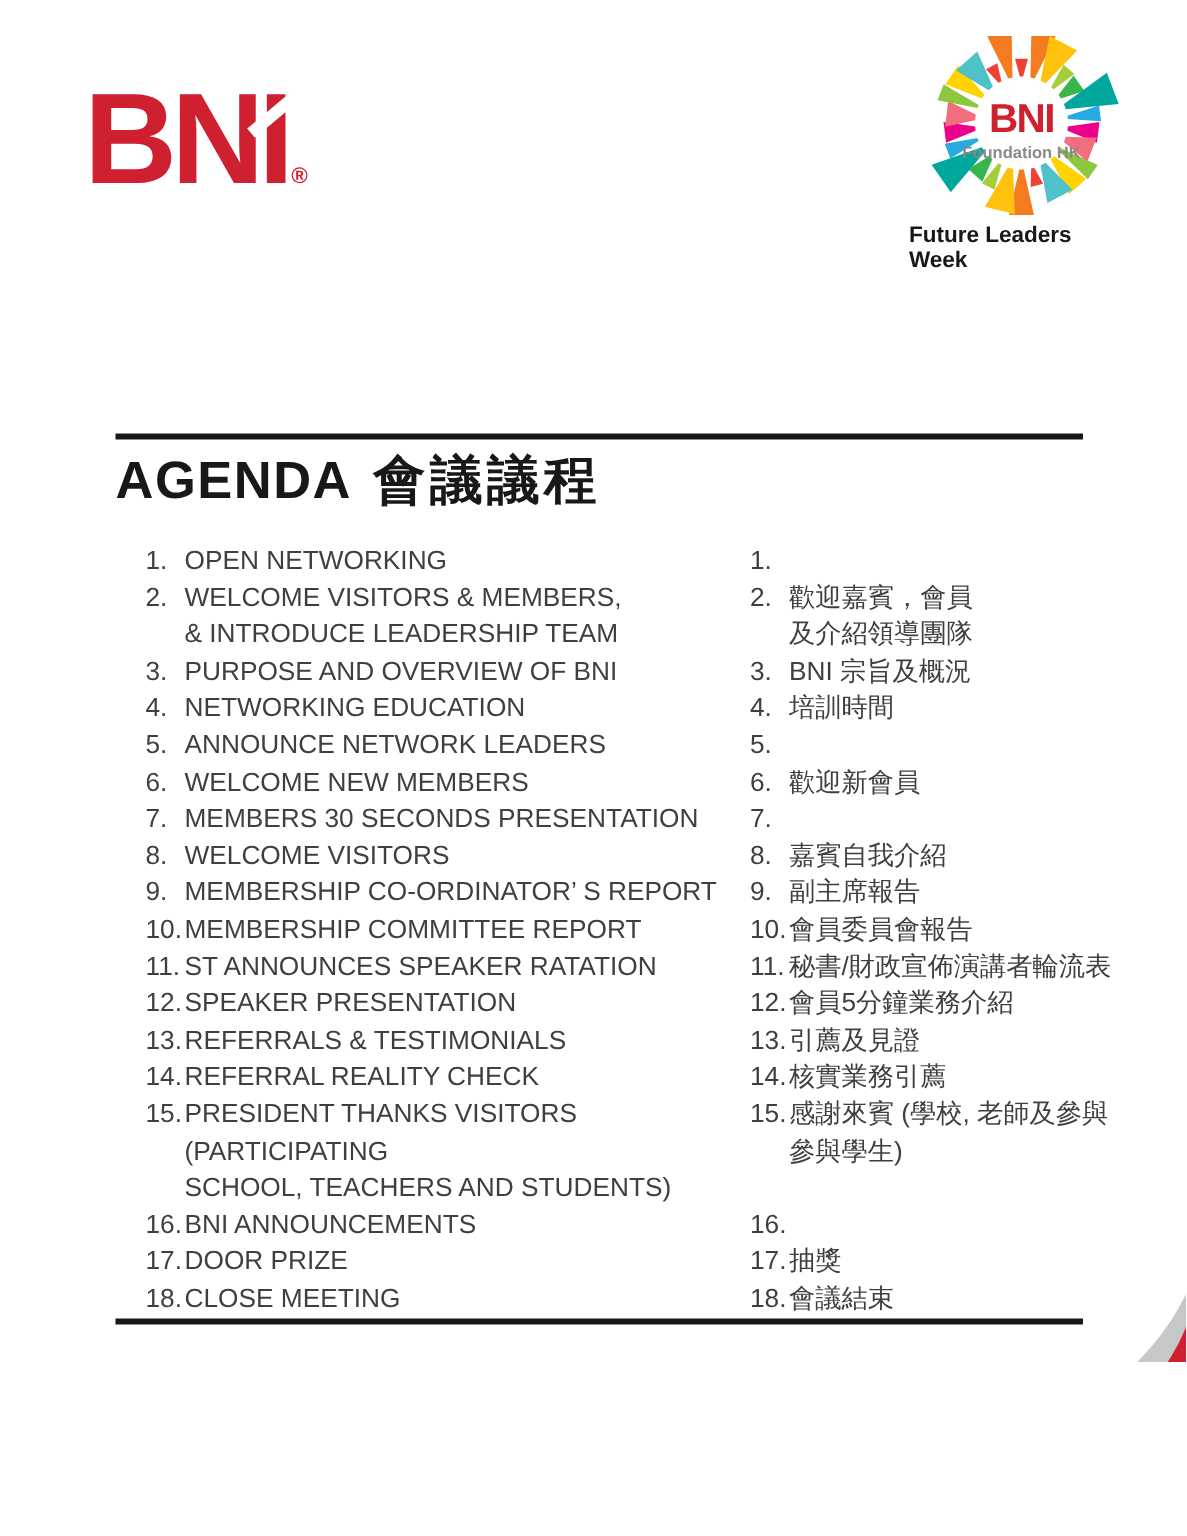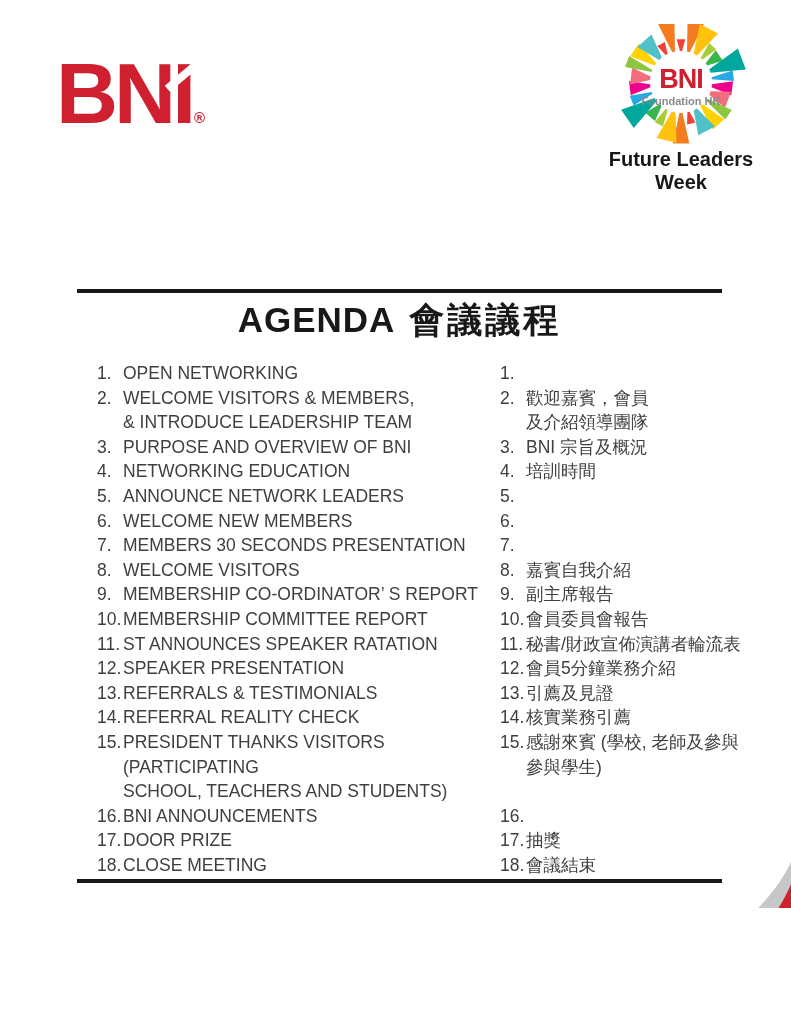--- a/index.html
+++ b/index.html
@@ -21,28 +21,28 @@
   .bni-logo .reg{font-size:15px;letter-spacing:0;vertical-align:baseline;margin-left:2px;}
   .bni-logo .slice{position:absolute;left:106px;top:20px;width:46px;height:8px;
     background:#fff;transform:rotate(-40deg);}
 
   
   .foundation{position:absolute;left:606px;top:24px;width:150px;text-align:center;}
   .foundation svg{display:block;}
   .foundation text{font-family:"Liberation Sans","DejaVu Sans",sans-serif;}
   .foundation .f-bni{fill:var(--brand-red);font-weight:bold;font-size:27px;letter-spacing:-1px;}
   .foundation .f-sub{fill:var(--foundation-gray);font-size:11px;font-weight:bold;}
-  .tagline{position:absolute;left:606px;top:148px;width:150px;text-align:center;
-    font-size:20px;font-weight:bold;color:var(--heading-black);}
+  .tagline{position:absolute;left:606px;top:148px;width:150px;
+    font-size:15px;font-weight:bold;color:var(--heading-black);}
 
   
   .rule{position:absolute;left:77px;width:645px;height:4px;background:var(--heading-black);}
   .rule.top{top:289px;}
   .rule.bottom{top:879px;}
-  .title{position:absolute;left:77px;top:297px;width:645px;text-align:center;
+  .title{position:absolute;left:77px;top:297px;width:645px;text-align:left;
     font-size:35px;font-weight:bold;color:var(--heading-black);letter-spacing:1px;}
   .title .zh{margin-left:14px;letter-spacing:3px;}
 
   
   .agenda{position:absolute;left:97px;top:361px;width:650px;
     font-size:17.5px;line-height:24.6px;color:var(--text-dark);}
   .row{display:flex;}
   .cell{display:flex;align-items:flex-start;}
   .cell.en{width:403px;flex:0 0 403px;}
   .cell.zh{flex:1;}
@@ -159,20 +159,21 @@
     </div>
   </div>
 
   <div class="row">
     <div class="cell en">
       <span class="num">6.</span>
       <span class="txt">WELCOME NEW MEMBERS</span>
     </div>
     <div class="cell zh">
       <span class="num">6.</span>
+      <span class="txt">歡迎新會員</span>
     </div>
   </div>
 
   <div class="row">
     <div class="cell en">
       <span class="num">7.</span>
       <span class="txt">MEMBERS 30 SECONDS PRESENTATION</span>
     </div>
     <div class="cell zh">
       <span class="num">7.</span>

